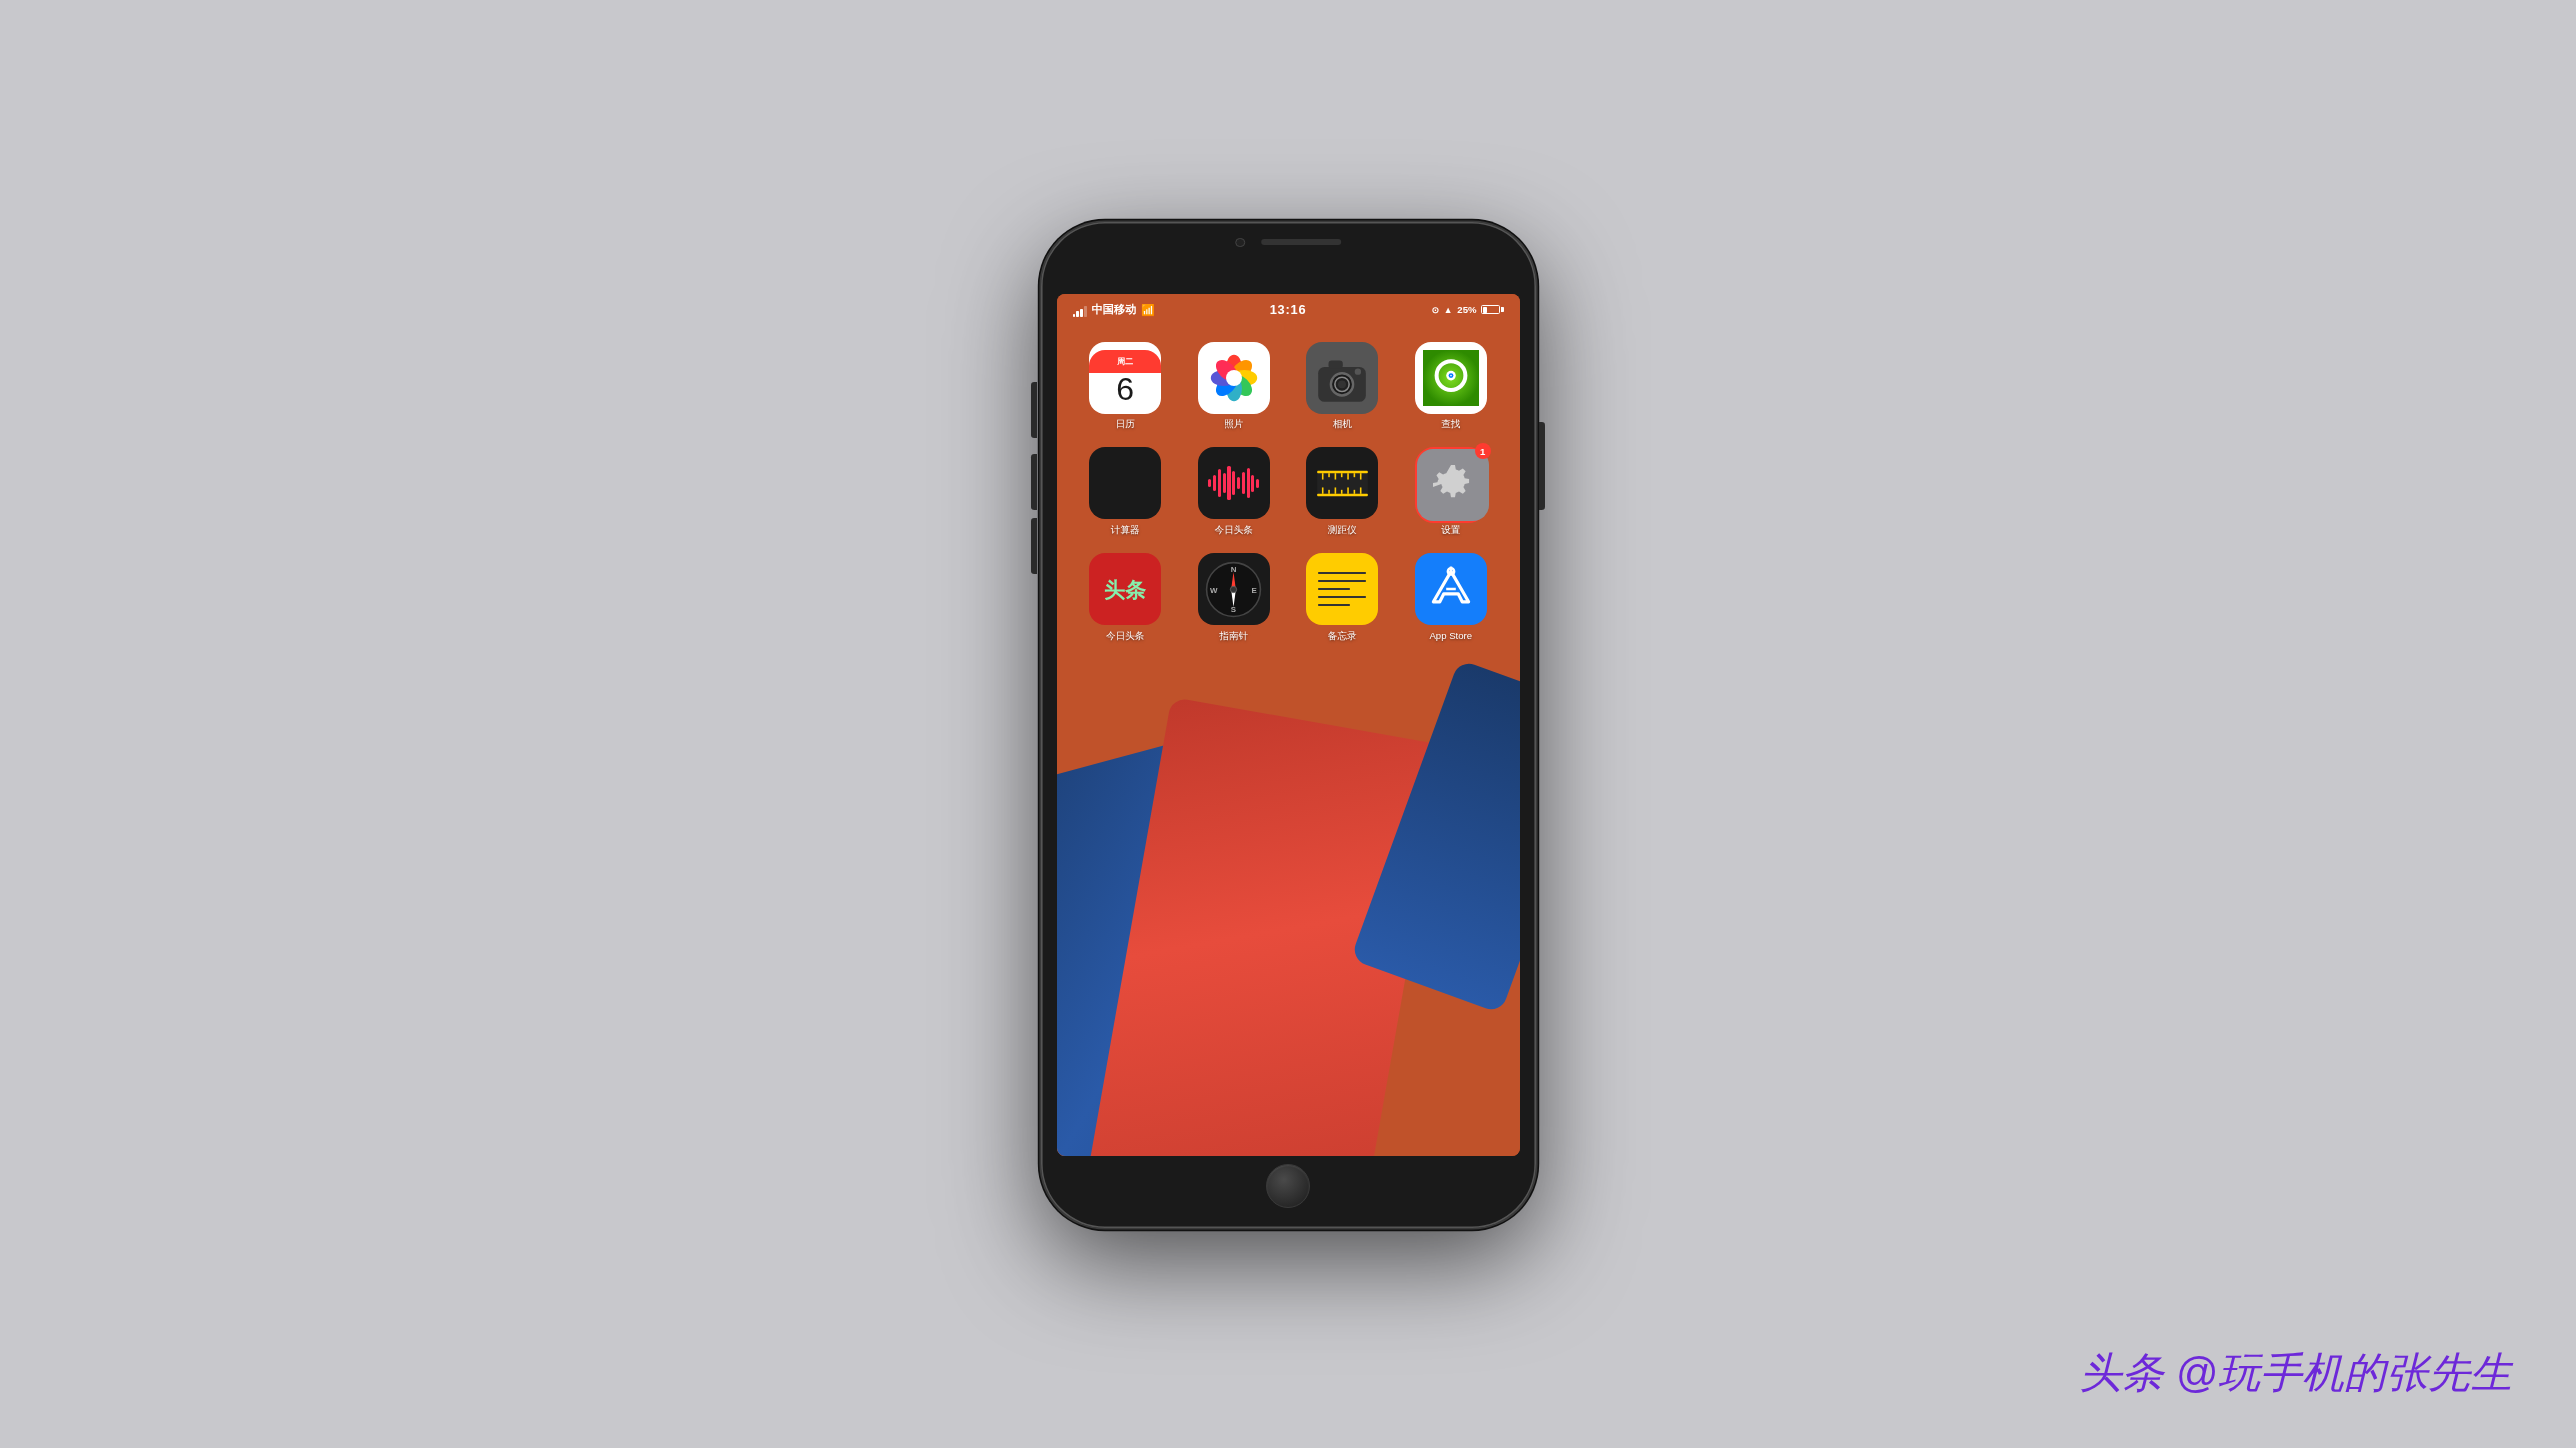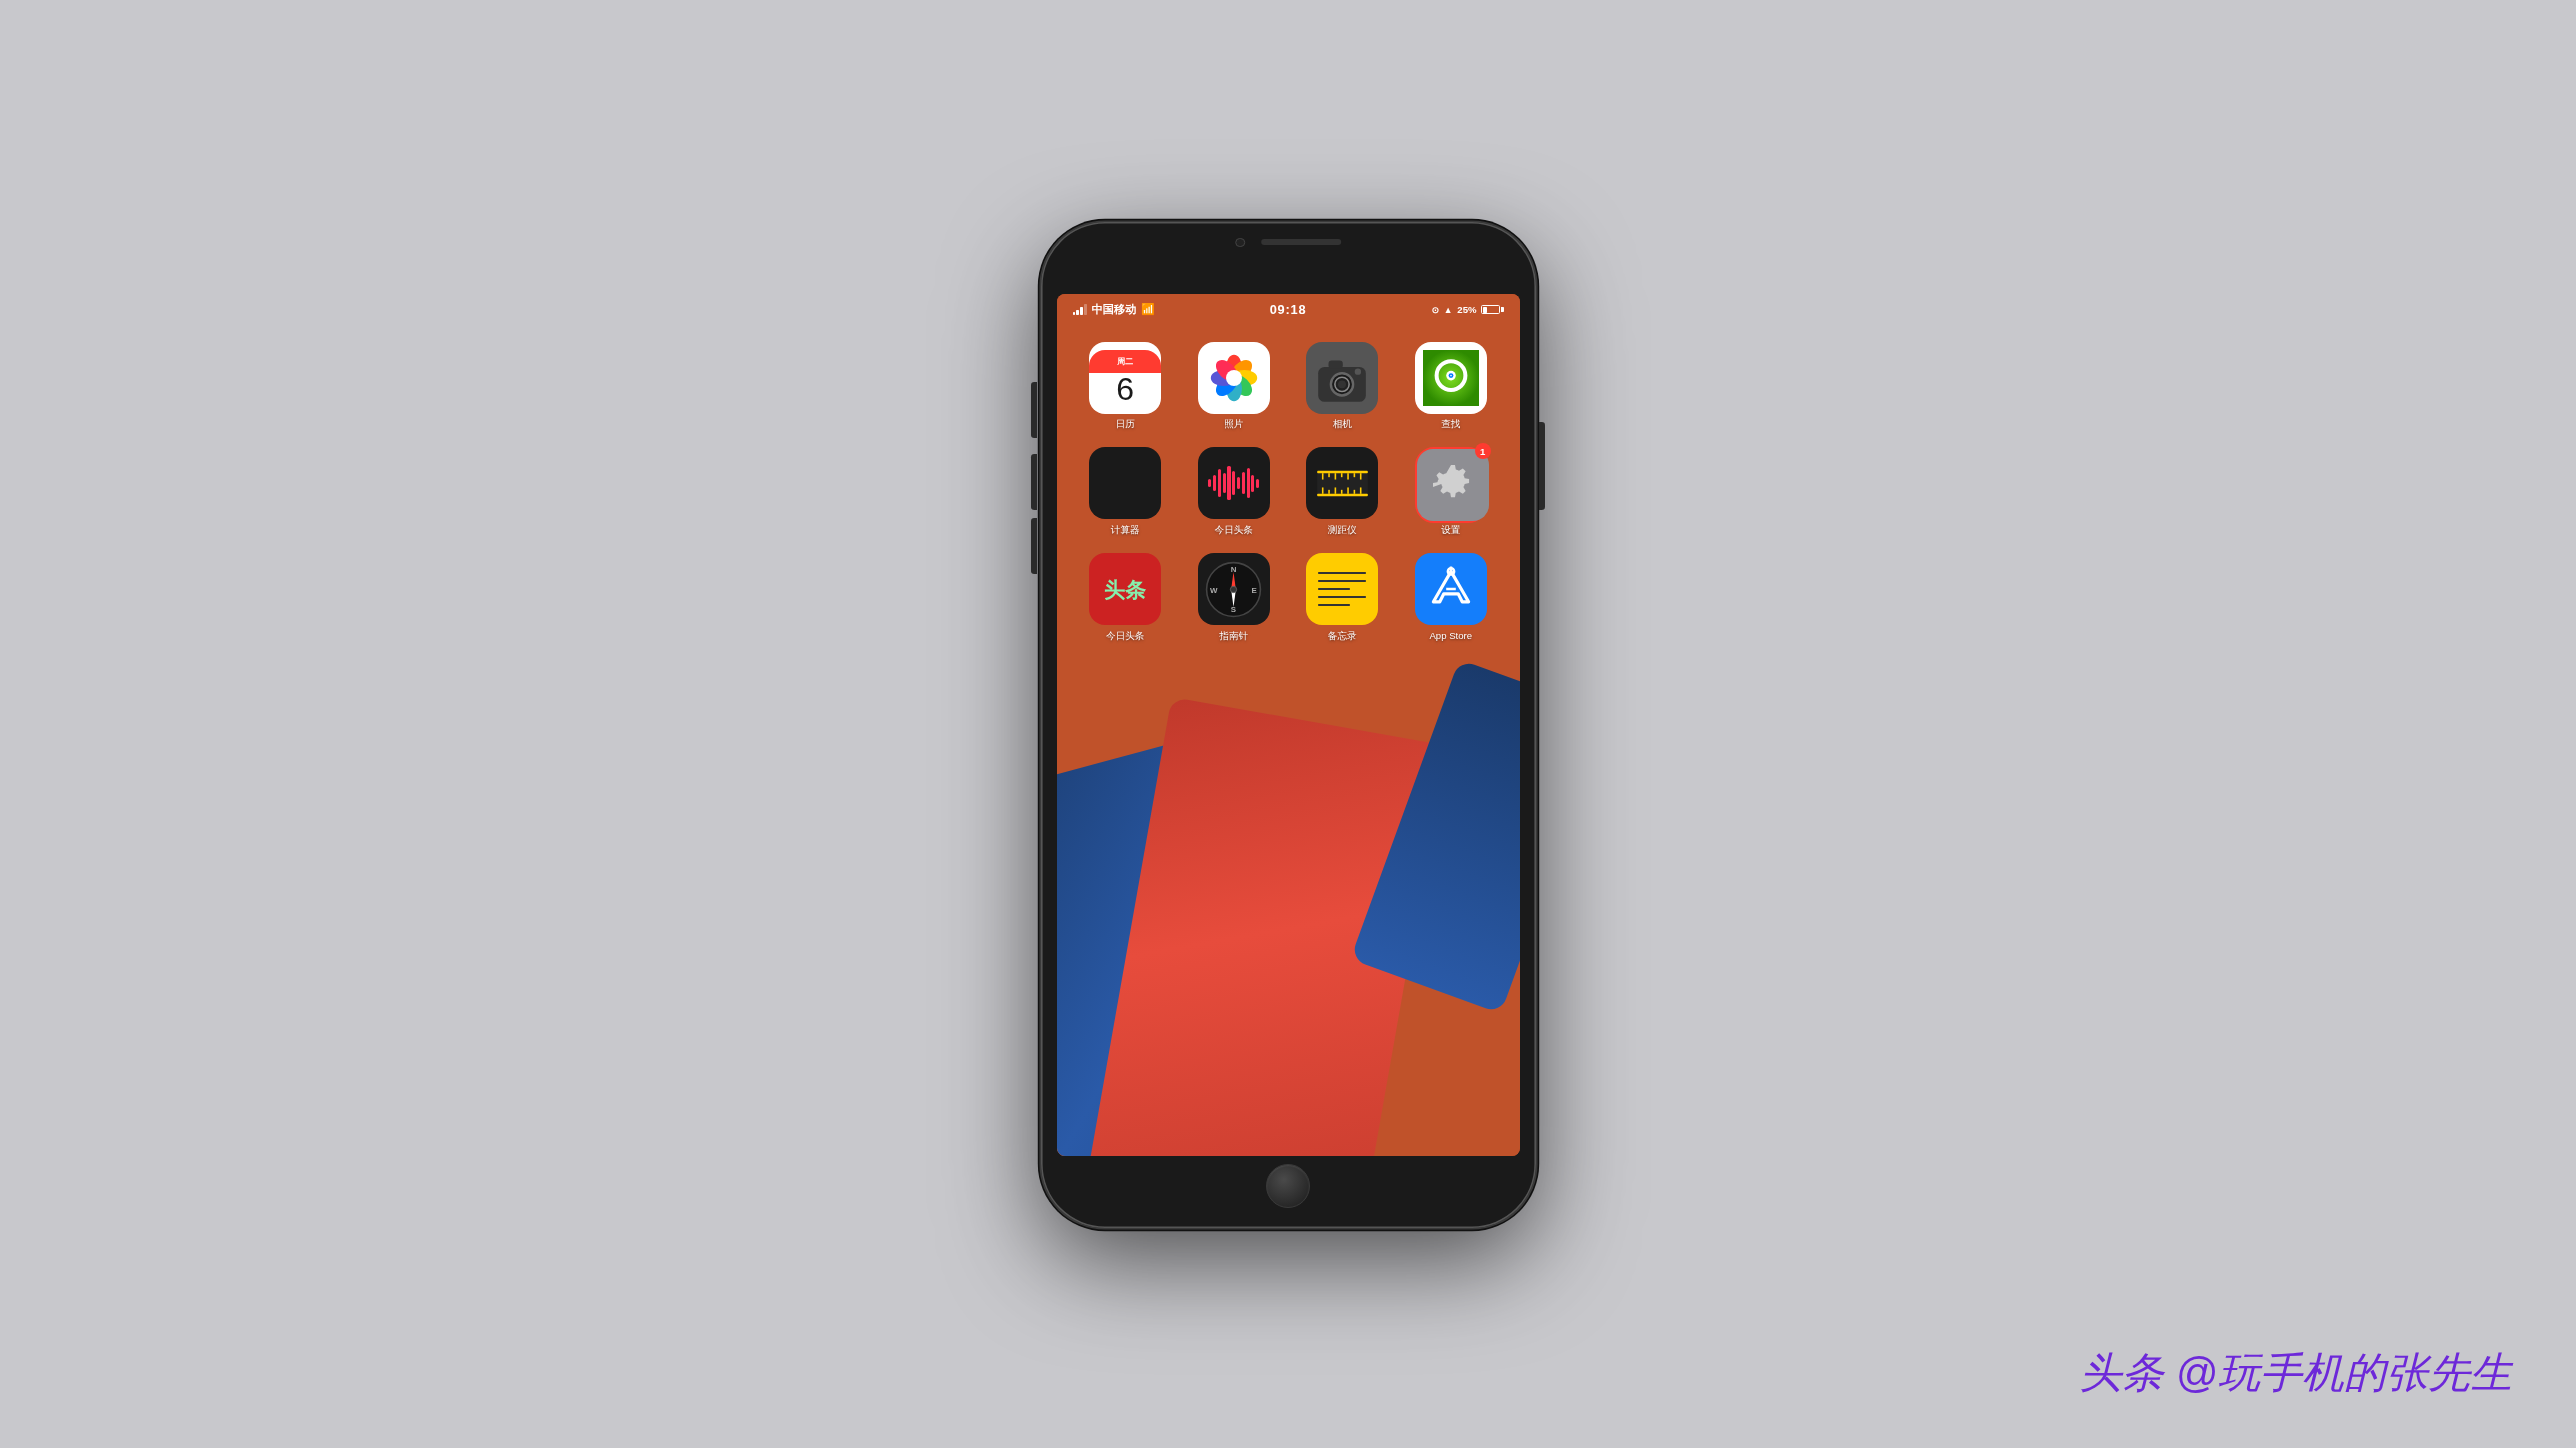--- a/index.html
+++ b/index.html
@@ -121,21 +121,21 @@
       height: 32px;
       display: flex;
       align-items: center;
       padding: 0 16px;
       color: white;
       font-size: 11.2px;
       font-weight: 600;
     }
     .status-left {
       display: flex;
-      align-items: center;
+      align-items: flex-end;
       gap: 4.8px;
       flex: 1;
     }
     .signal-bars {
       display: flex;
       align-items: flex-end;
       gap: 1.6px;
       height: 11.2px;
     }
     .signal-bar {
@@ -427,21 +427,21 @@
       <div class="status-left">
         <div class="signal-bars">
           <div class="signal-bar" style="height:3.2px"></div>
           <div class="signal-bar" style="height:5.6px"></div>
           <div class="signal-bar" style="height:8px"></div>
           <div class="signal-bar" style="height:11.2px; background:rgba(255,255,255,0.3)"></div>
         </div>
         <span style="font-size:11.2px;">中国移动</span>
         <span style="font-size:11.2px;">📶</span>
       </div>
-      <div class="status-center">09:18</div>
+      <div class="status-center">13:16</div>
       <div class="status-right">
         <span style="font-size:8.8px;">⊙</span>
         <span style="font-size:8.8px;">▲</span>
         <span style="font-size:9.6px;">25%</span>
         <div class="battery-icon">
           <div class="battery-body">
             <div class="battery-fill"></div>
           </div>
           <div class="battery-tip"></div>
         </div>

